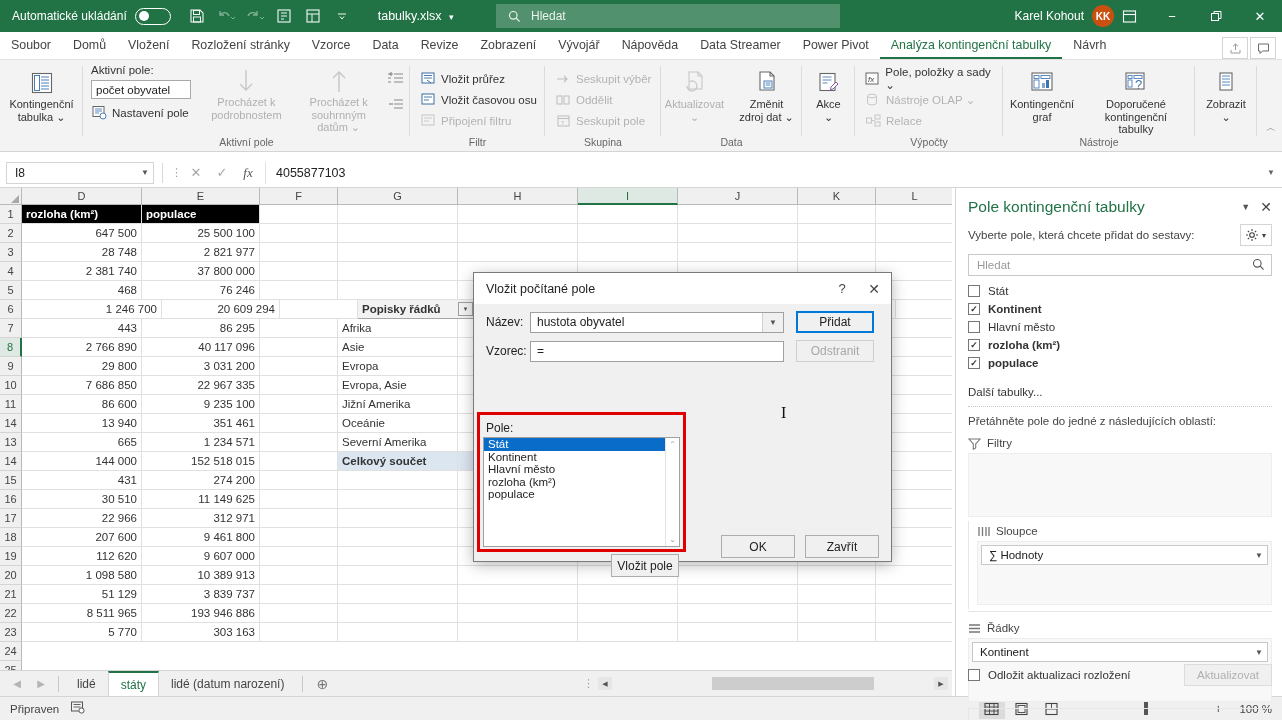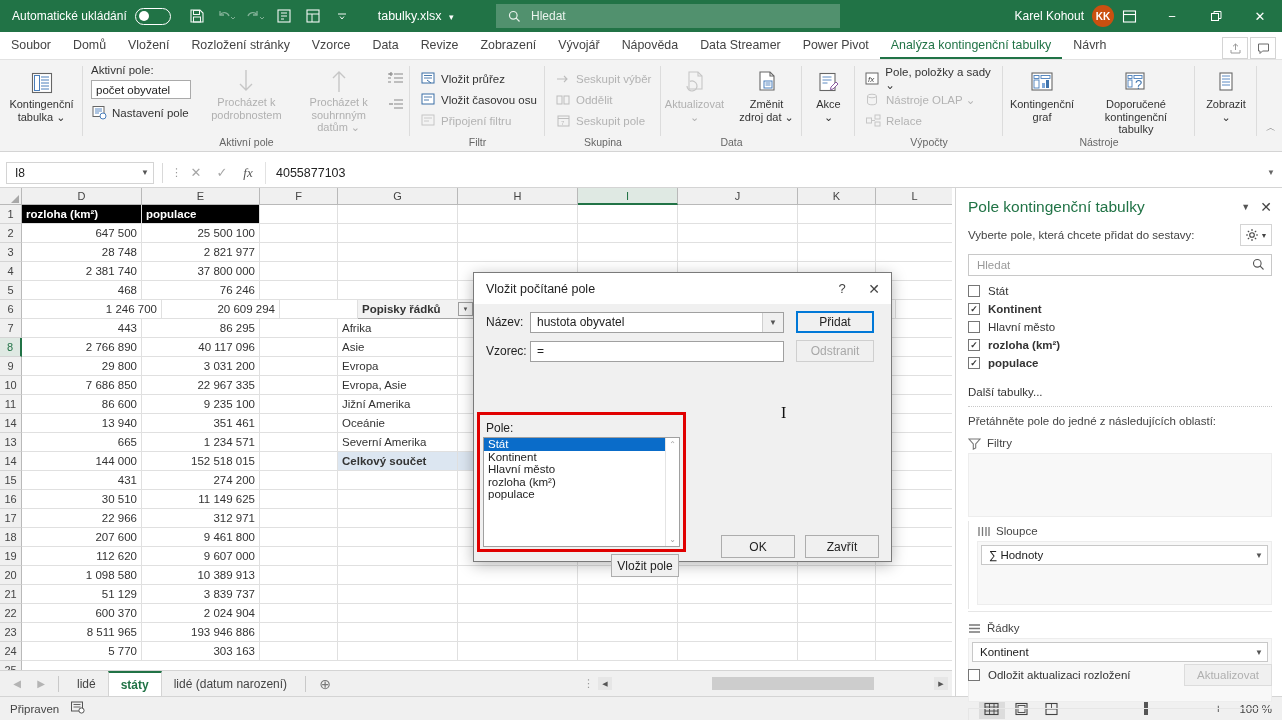--- a/index.html
+++ b/index.html
@@ -113,21 +113,21 @@
   .vsb-arrow{width:14px;height:14px;background:#f0f0f0;display:flex;align-items:center;justify-content:center;font-size:7px;color:#666;}
   .vsb-thumb{position:absolute;left:1px;top:16px;width:12px;height:62px;background:#cdcdcd;}
 
   
   .sheetbar{position:absolute;left:0;top:670px;width:952px;height:26px;background:#f0f0f0;display:flex;align-items:center;
             border-top:1px solid #d4d4d4;}
   .navarrows{display:flex;margin-left:6px;gap:2px;}
   .na{width:22px;height:20px;display:flex;align-items:center;justify-content:center;color:#b4b4b4;font-size:10px;}
   .stsep{width:1px;height:16px;background:#c9c9c9;margin:0 6px;}
   .stab{height:26px;padding:0 12px;display:flex;align-items:center;font-size:12px;color:#444;background:#f0f0f0;}
-  .stab.active{background:#fff;color:#217346;font-weight:bold;border-top:2px solid #217346;
+  .stab.active{background:#fff;color:#217346;font-weight:normal;border-top:2px solid #217346;
                border-left:1px solid #d4d4d4;border-right:1px solid #d4d4d4;height:26px;}
   .addsheet{width:26px;height:24px;display:flex;align-items:center;justify-content:center;color:#777;font-size:14px;}
   .hscrollwrap{margin-left:auto;display:flex;align-items:center;gap:4px;padding-right:4px;}
   .hdots{color:#999;font-size:11px;letter-spacing:0;}
   .hscroll{width:350px;height:13px;background:#f0f0f0;display:flex;align-items:center;}
   .hsb-arrow{width:14px;height:13px;background:#e6e6e6;display:flex;align-items:center;justify-content:center;font-size:7px;color:#555;}
   .hsb-track{flex:1;height:13px;background:#f0f0f0;position:relative;}
   .hsb-thumb{position:absolute;left:100px;top:0;width:162px;height:13px;background:#cdcdcd;}
 
   
@@ -873,31 +873,20 @@
           <div class="cell num" style="width: 118px;">3 839 737</div>
           <div class="cell" style="width: 78px;"></div>
           <div class="cell" style="width: 120px;"></div>
           <div class="cell" style="width: 120px;"></div>
           <div class="cell" style="width: 100px;"></div>
           <div class="cell" style="width: 120px;"></div>
           <div class="cell" style="width: 78px;"></div>
           <div class="cell" style="width: 78px;"></div>
         </div>
         <div class="crow">
-          <div class="cell num" style="width: 120px;">600 370</div>
-          <div class="cell num" style="width: 118px;">2 024 904</div>
-          <div class="cell" style="width: 78px;"></div>
-          <div class="cell" style="width: 120px;"></div>
-          <div class="cell" style="width: 120px;"></div>
-          <div class="cell" style="width: 100px;"></div>
-          <div class="cell" style="width: 120px;"></div>
-          <div class="cell" style="width: 78px;"></div>
-          <div class="cell" style="width: 78px;"></div>
-        </div>
-        <div class="crow">
           <div class="cell num" style="width: 120px;">8 511 965</div>
           <div class="cell num" style="width: 118px;">193 946 886</div>
           <div class="cell" style="width: 78px;"></div>
           <div class="cell" style="width: 120px;"></div>
           <div class="cell" style="width: 120px;"></div>
           <div class="cell" style="width: 100px;"></div>
           <div class="cell" style="width: 120px;"></div>
           <div class="cell" style="width: 78px;"></div>
           <div class="cell" style="width: 78px;"></div>
         </div>

